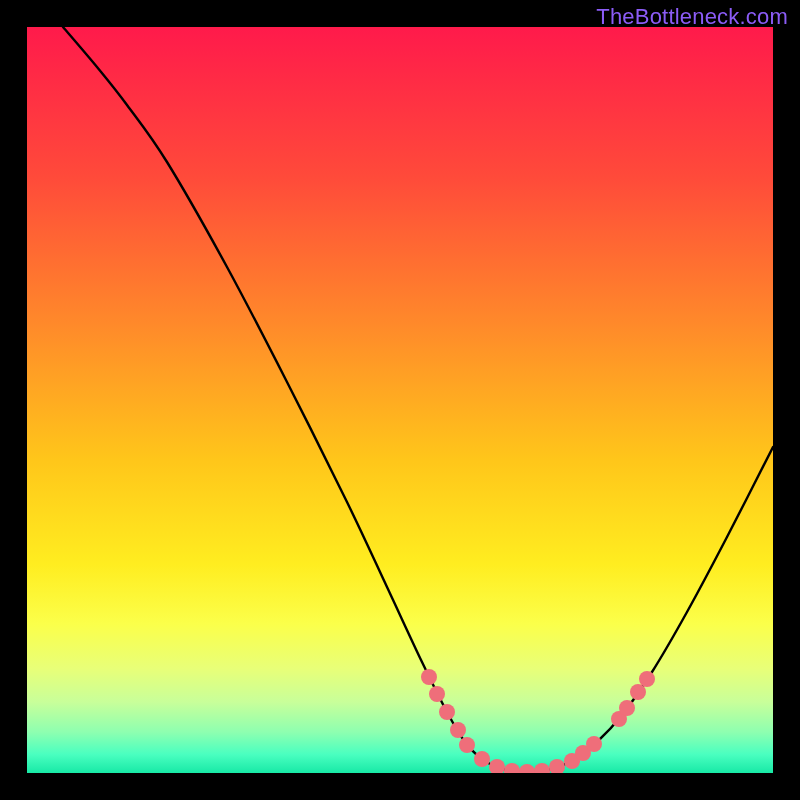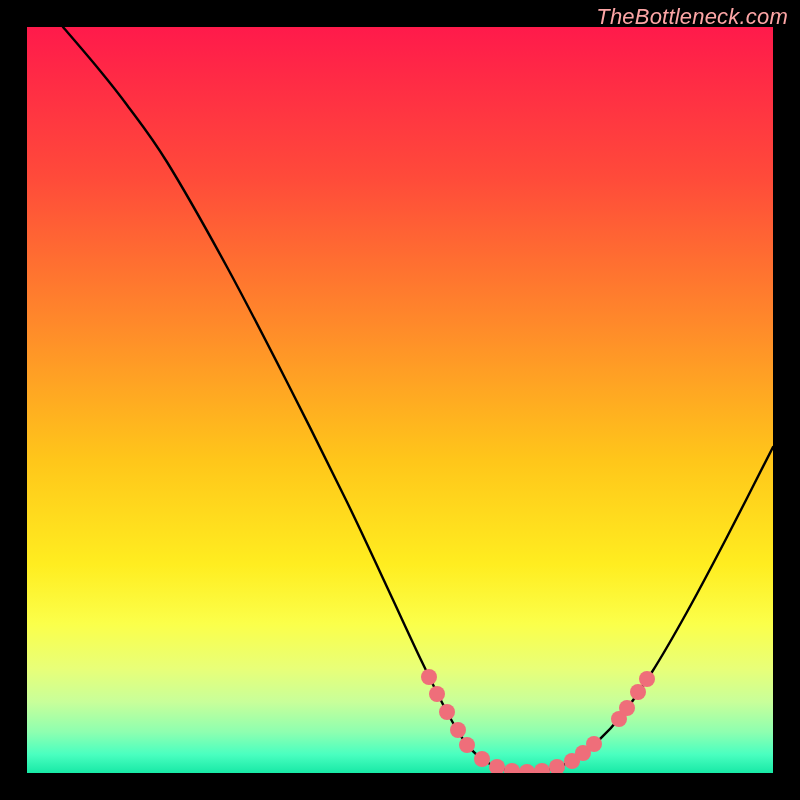--- a/index.html
+++ b/index.html
@@ -24,26 +24,25 @@
     left: 27px;
     top: 27px;
     width: 746px;
     height: 746px;
     overflow: hidden;
   }
   .watermark {
     position: absolute;
     top: 4px;
     right: 12px;
-    color: #fca5a5;
+    color: #8b5cf6;
     font-size: 22px;
     font-weight: 500;
     letter-spacing: 0.2px;
     user-select: none;
-    font-style: italic;
   }
   svg {
     display: block;
   }
 </style>
 </head>
 <body>
 
 <div class="frame">
   <div class="plot">

